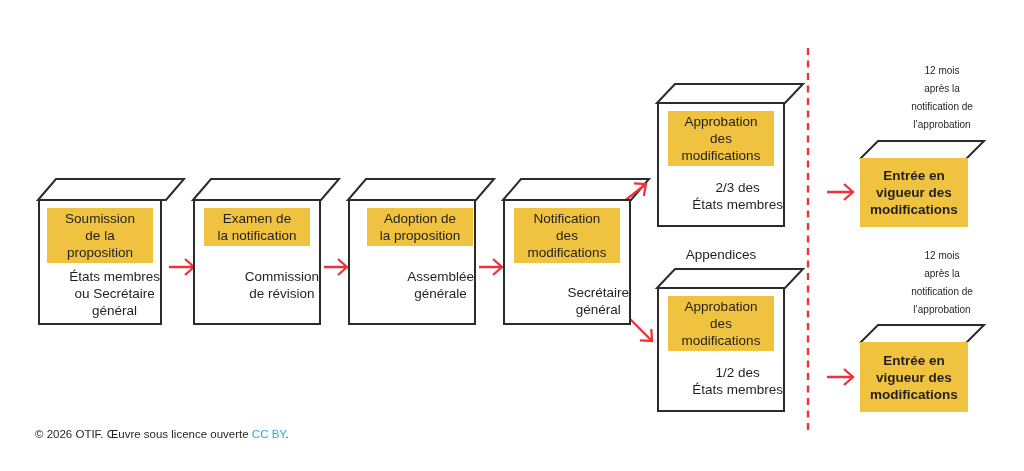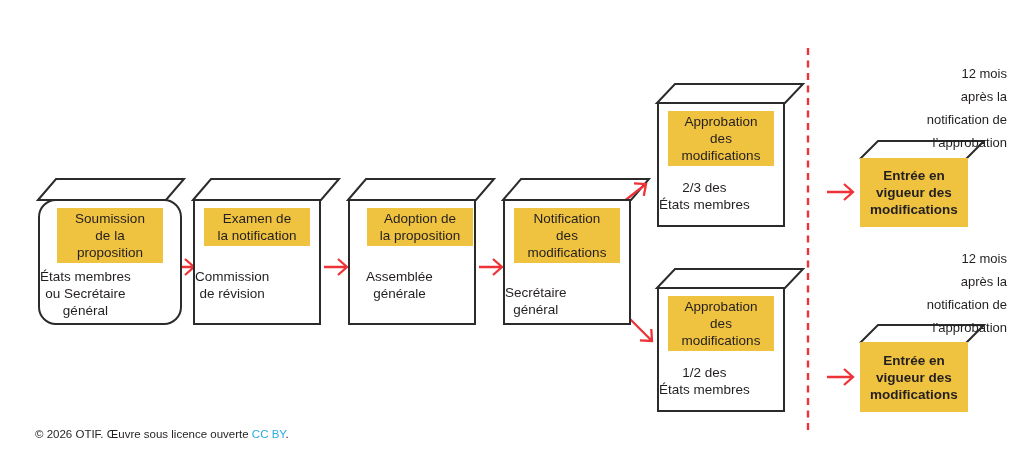--- a/index.html
+++ b/index.html
@@ -16,27 +16,27 @@
   .dash{fill:none; stroke:var(--red); stroke-width:2.4; stroke-dasharray:7 5.5;}
   .arrow{fill:none; stroke:var(--red); stroke-width:2.3;}
   .box{
     position:absolute; box-sizing:border-box; background:#fff; border:2px solid var(--border);
     display:flex; flex-direction:column; align-items:center; text-align:center;
     font-size:13.5px; line-height:17px; white-space:pre-line;
   }
   .tag{
     background:var(--yellow); margin-top:7px; padding:2px 2px; width:106px; box-sizing:border-box;
   }
-  .actorwrap{flex:1; display:flex; align-items:center; justify-content:flex-start; width:100%;}
+  .actorwrap{flex:1; display:flex; align-items:center; justify-content:flex-end; width:100%;}
   .entree{
     position:absolute; background:var(--yellow); display:flex; align-items:center; justify-content:center;
     text-align:center; font-size:13.5px; line-height:17px; white-space:pre-line;font-weight:bold;
   }
   .heading{position:absolute; font-size:13.5px; line-height:18px; white-space:pre-line;}
-  .delay{position:absolute; font-size:13px; line-height:23px; white-space:pre-line; text-align:right;}
+  .delay{position:absolute; font-size:10px; line-height:18px; white-space:pre-line; text-align:center;}
   .footer{position:absolute; left:35px; top:428px; font-size:11.5px; color:var(--ink);}
   .footer a{color:var(--link); text-decoration:none; cursor:pointer;}
 </style>
 </head>
 <body>
 
 <div class="stage">
 
   <svg class="layer" width="1024" height="471" viewBox="0 0 1024 471">
 
@@ -54,21 +54,21 @@
 
     <path class="arrow" d="M169,267 H194 M185,259 L194,267 L185,275"></path>
     <path class="arrow" d="M324,267 H347 M338,259 L347,267 L338,275"></path>
     <path class="arrow" d="M479,267 H502 M493,259 L502,267 L493,275"></path>
     <path class="arrow" d="M618,206 L646,184 M643.8,195.9 L646,184 L634,183.3"></path>
     <path class="arrow" d="M630,319 L652,341 M639.9,340.3 L652,341 L651.3,329"></path>
     <path class="arrow" d="M827,192 H853 M844,184 L853,192 L844,200"></path>
     <path class="arrow" d="M827,377 H853 M844,369 L853,377 L844,385"></path>
   </svg>
 
-  <div class="box" style="left:38px; top:199px; width:144px; height:126px;border-radius:18px;">
+  <div class="box" style="left:38px; top:199px; width:124px; height:126px;">
     <div class="tag">Soumission
 de la
 proposition</div>
     <div class="actorwrap"><div>États membres
 ou Secrétaire
 général</div></div>
   </div>
 
   <div class="box" style="left:193px; top:199px; width:128px; height:126px;">
     <div class="tag">Examen de
@@ -85,20 +85,21 @@
   </div>
 
   <div class="box" style="left:503px; top:199px; width:128px; height:126px;gap:16px;">
     <div class="tag">Notification
 des
 modifications</div>
     <div class="actorwrap"><div>Secrétaire
 général</div></div>
   </div>
 
+  <div class="heading" style="left:657px; top:246px; width:128px; text-align:center;">Appendices</div>
 
   <div class="box" style="left:657px; top:102px; width:128px; height:125px;">
     <div class="tag">Approbation
 des
 modifications</div>
     <div class="actorwrap"><div>2/3 des
 États membres</div></div>
   </div>
 
   <div class="box" style="left:657px; top:287px; width:128px; height:125px;">

